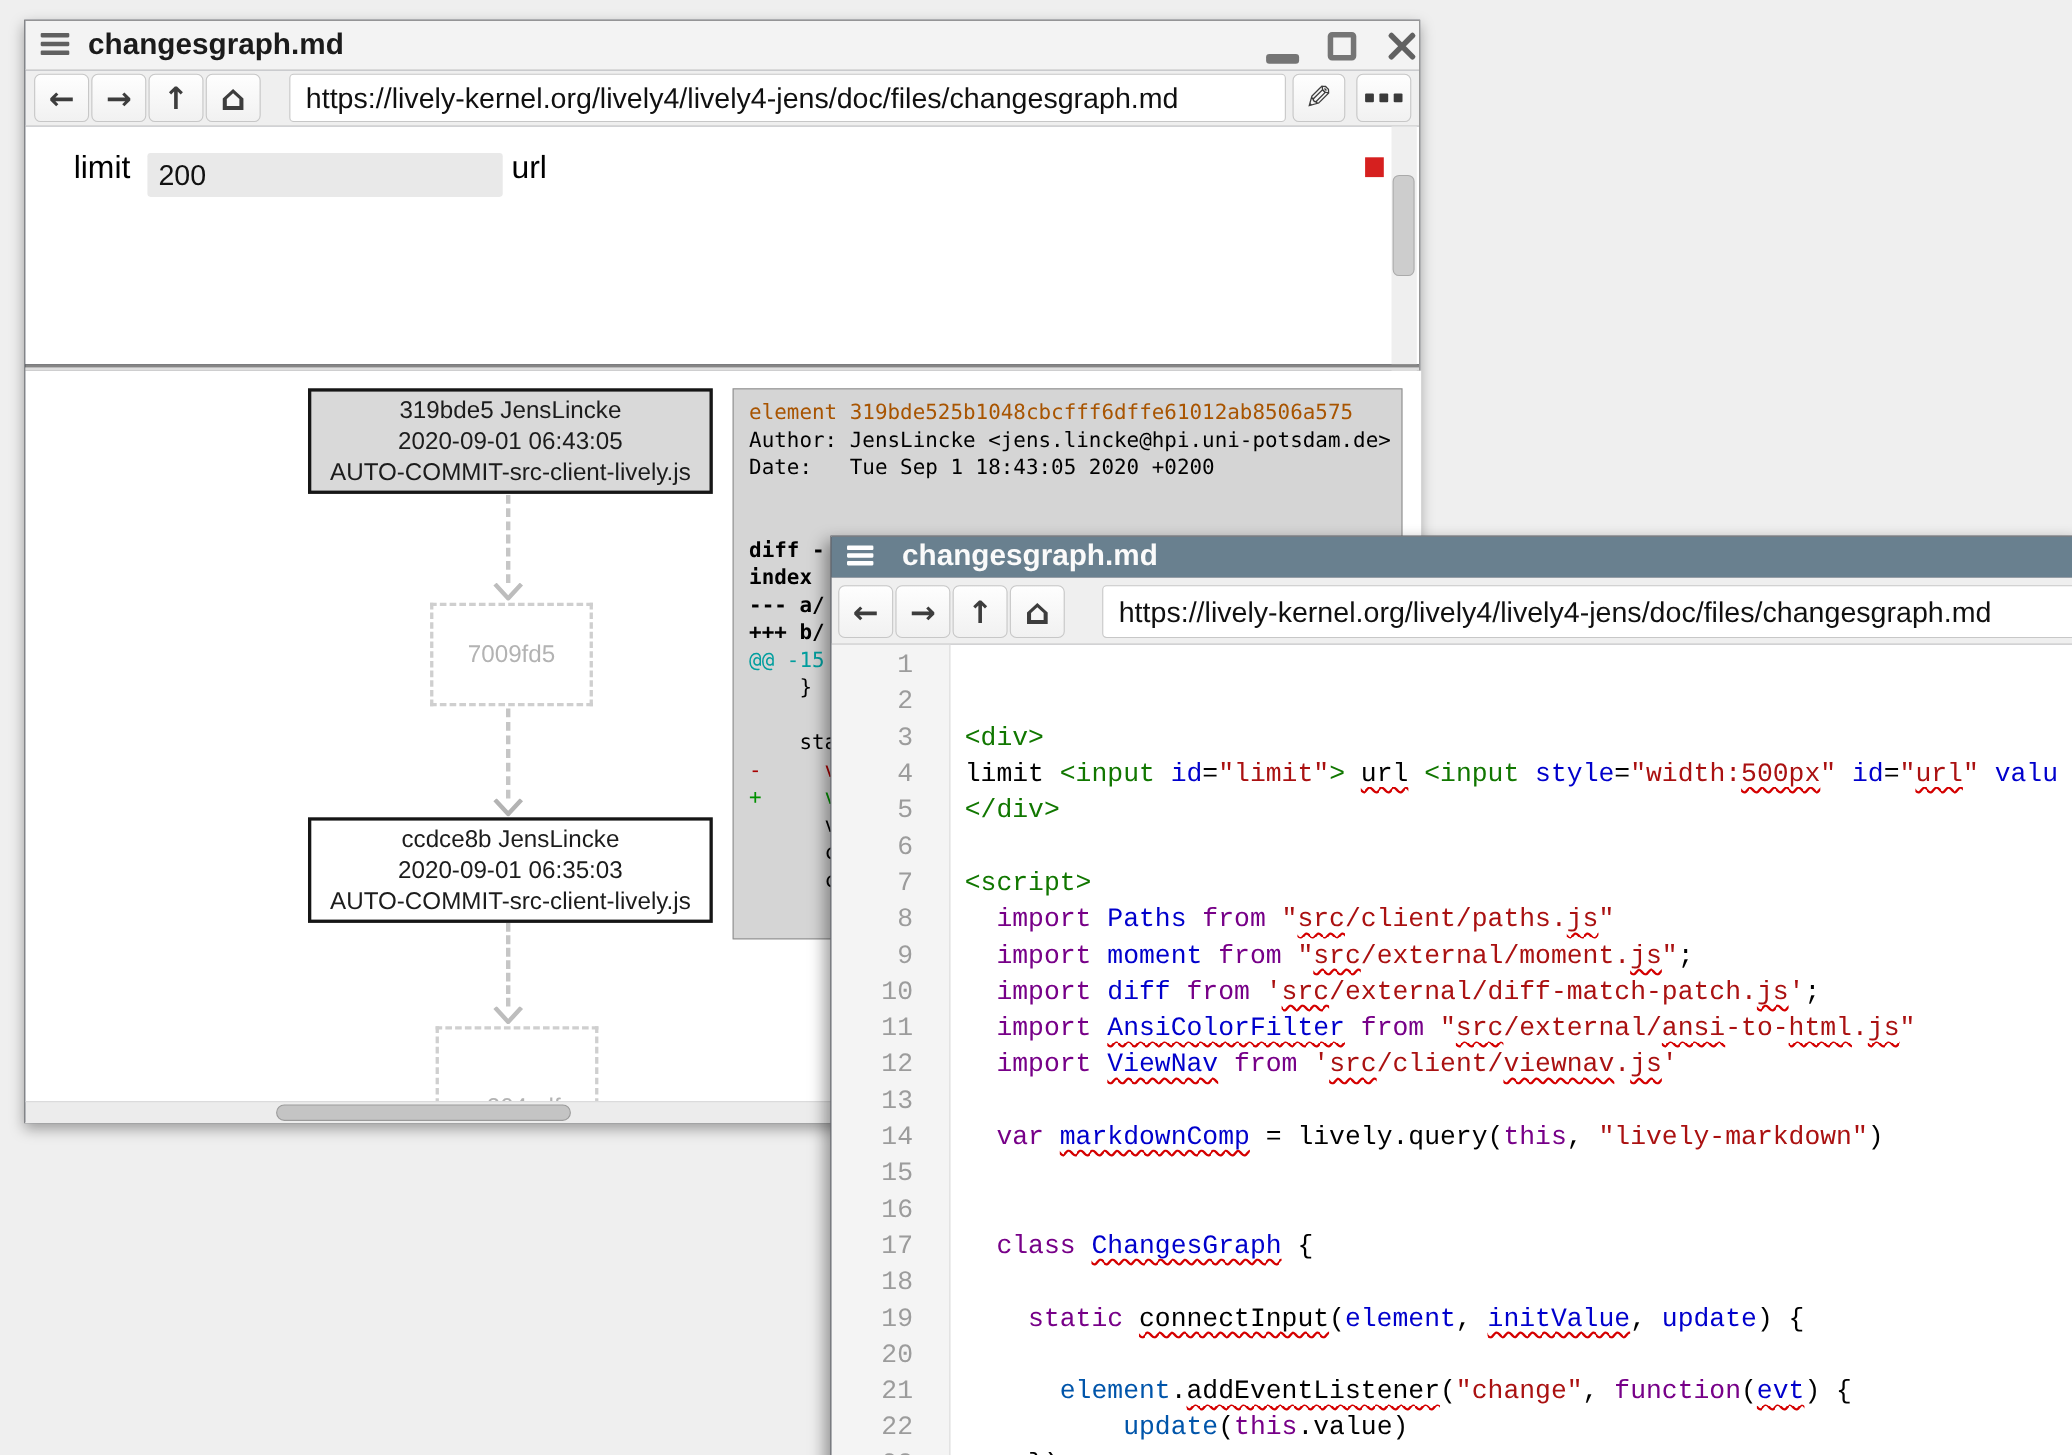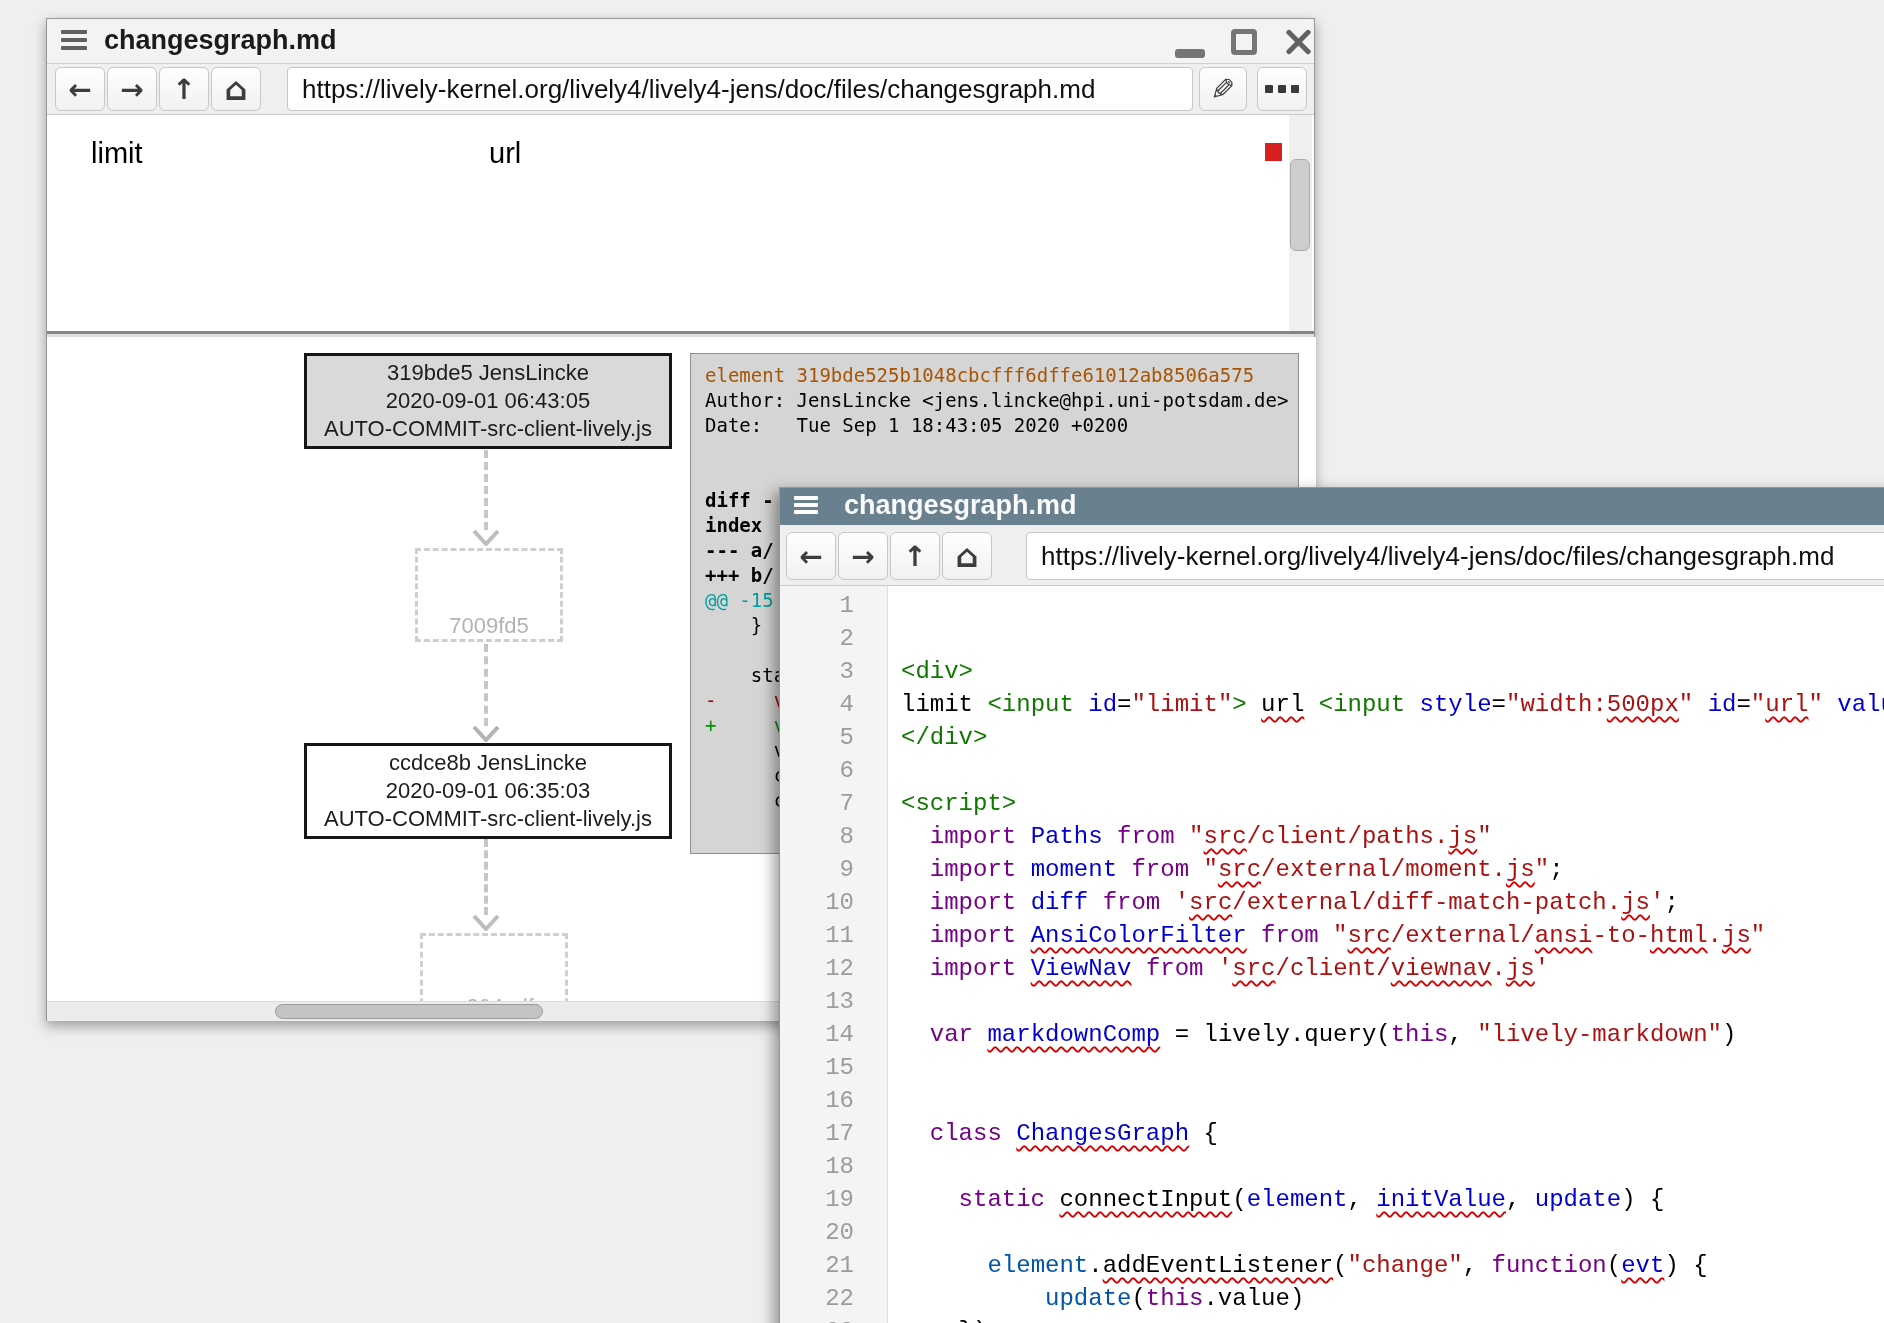--- a/index.html
+++ b/index.html
@@ -1,18 +1,18 @@
 <!DOCTYPE html>
 <html><head>
 <meta charset="utf-8">
 <style>
   html,body{margin:0;padding:0;width:1884px;height:1323px;overflow:hidden;
     background:#efefef;font-family:"Liberation Sans",sans-serif;}
   *{box-sizing:border-box;}
-  .win{position:absolute;background:#0f172a;border:1px solid #979797;margin-left:24px;}
+  .win{position:absolute;background:#0f172a;border:1px solid #979797;}
   
   #back-window{left:22px;top:18px;width:1269px;height:1003px;
     box-shadow:0 5px 12px rgba(0,0,0,.35);}
   .bw-titlebar{position:absolute;left:0;top:0;width:100%;height:45px;background:#f3f3f3;
     border-bottom:1px solid #cfcfcf;}
   .hamburger{position:absolute;left:14px;top:11px;width:26px;height:22px;}
   .hamburger .bar{width:26px;height:4px;background:#606060;border-radius:1px;margin-bottom:4px;}
   .win-title{position:absolute;left:57px;top:6px;font-size:27px;font-weight:bold;color:#1b1b1b;}
   .btn-min{position:absolute;left:1128px;top:30px;width:30px;height:9px;background:#757575;border-radius:3px;}
   .btn-max{position:absolute;left:1184px;top:10px;width:26px;height:26px;border:5px solid #757575;border-radius:4px;}
@@ -40,21 +40,21 @@
   .vscroll .thumb{position:absolute;left:1px;top:44px;width:20px;height:92px;background:#cdcdcd;
     border:1px solid #aaa;border-radius:6px;}
   .bw-divider{position:absolute;left:0;top:312px;width:100%;height:6px;background:#858585;
     border-bottom:3px solid #dedede;}
   
   .bw-graph{position:absolute;left:0;top:318px;width:1269px;height:664px;background:#fff;overflow:hidden;}
   .commit-box{position:absolute;left:257px;width:368px;height:96px;border:3px solid #161616;
     display:flex;flex-direction:column;justify-content:center;align-items:center;
     font-size:22px;color:#1c1c1c;line-height:28px;text-align:center;}
   .stub-box{position:absolute;width:148px;height:94px;border:3px dashed #cfcfcf;
-    display:flex;align-items:flex-end;justify-content:center;font-size:22px;color:#b3b3b3;background:#fff;}
+    display:flex;align-items:center;justify-content:center;font-size:22px;color:#b3b3b3;background:#fff;}
   .varrow{position:absolute;left:437px;width:0;border-left:4px dashed #c6c6c6;}
   .ahead{position:absolute;left:425px;width:28px;height:16px;}
   
   .diff-panel{position:absolute;left:643px;top:16px;width:609px;height:501px;background:#d5d5d5;
     border:1px solid #8f8f8f;padding:10px 0 0 14px;overflow:hidden;
     font-family:"DejaVu Sans Mono",monospace;font-size:19px;}
   .diff-row{height:25px;white-space:pre;color:#000;}
   .dc{color:#a85400;}
   .db{font-weight:bold;color:#000;}
   .dh{color:#009e9e;}
@@ -130,20 +130,21 @@
       <span class="dots">
           <i></i>
           <i></i>
           <i></i>
         </span>
       </div>
   </div>
 
   <div class="bw-form">
     <span class="form-label" style="left:44px;top:22px;">limit</span>
+    <input class="form-input" style="left: 111px; top: 24px; width: 323px; height: 40px;" value="200">
     <span class="form-label" style="left:442px;top:22px;">url</span>
     <div class="unsaved"></div>
   </div>
 
   <div class="vscroll">
     <div class="thumb"></div>
   </div>
 
   <div class="bw-divider"></div>
 

